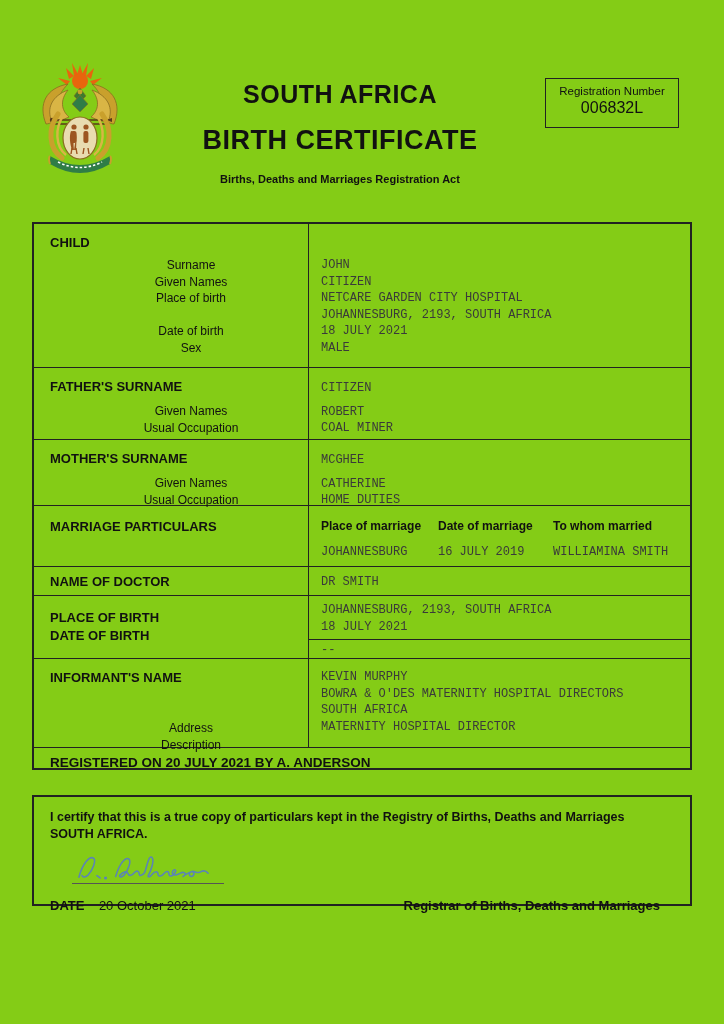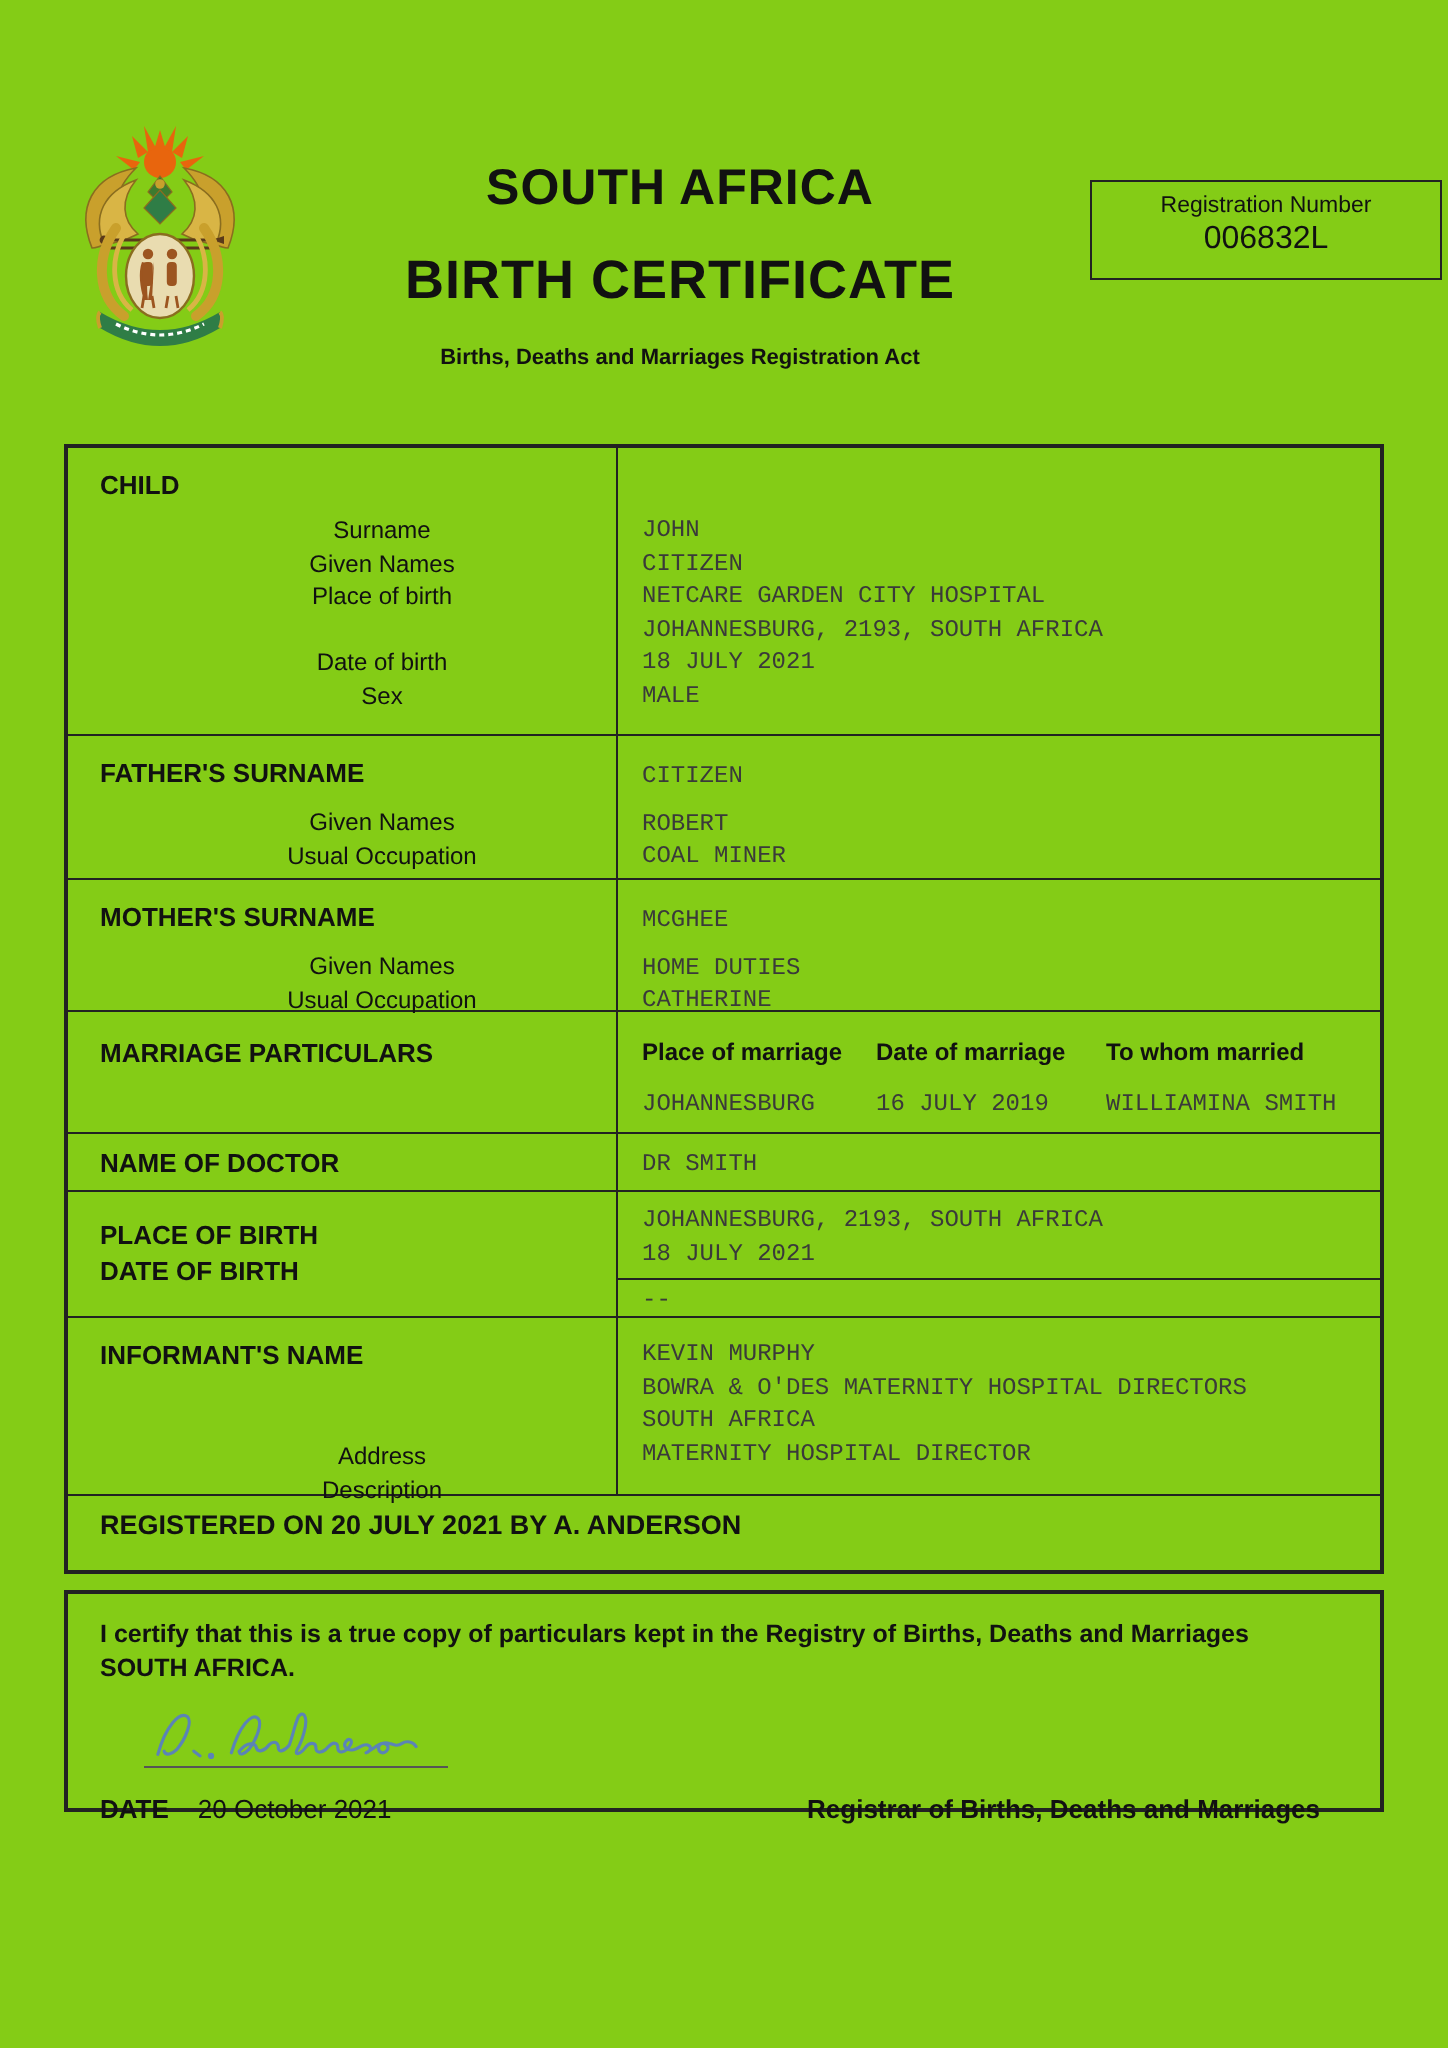--- a/index.html
+++ b/index.html
@@ -8,21 +8,21 @@
     position:relative; width:724px; height:1024px; background:#84cc16;
     margin:0 auto; color:#111; overflow:hidden;
   }
   
   .arms { position:absolute; left:38px; top:62px; width:84px; height:118px; }
   .titleblock { position:absolute; left:130px; top:80px; width:420px; text-align:center; }
   .title1 { font-size:25px; font-weight:bold; letter-spacing:0.5px; }
   .title2 { font-size:27px; font-weight:bold; margin-top:16px; letter-spacing:0.5px; }
   .subtitle { font-size:11px; font-weight:bold; margin-top:17px; }
   .regbox {
-    position:absolute; left:545px; top:90px; width:176px; height:50px;
+    position:absolute; left:545px; top:78px; width:134px; height:50px;
     border:1.5px solid #222; text-align:center; padding-top:6px;
   }
   .regbox .reglabel { font-size:11.5px; }
   .regbox .regvalue { font-size:16px; margin-top:2px; }
 
   
   .maintable {
     position:absolute; left:32px; top:222px; width:660px;
     border:2px solid #222;
   }
@@ -35,21 +35,21 @@
   .lbl.blank { visibility:hidden; }
   .mono { font-family:"Liberation Mono", monospace; font-size:12px; line-height:16.5px; color:#3a3a3a; white-space:pre; }
 
   .row-child   { height:143px; }
   .row-father  { height:72px; }
   .row-mother  { height:66px; }
   .row-marriage{ height:61px; }
   .row-doctor  { height:29px; }
   .row-birthpd { height:63px; }
   .row-informant { height:89px; }
-  .row-registered { height:38px; }
+  .row-registered { height:21px; }
 
   .row-child .lcell .labels { margin-top:5px; }
   .row-child .rcell { padding-top:33px; }
 
   .row-father .rcell, .row-mother .rcell { padding-top:12px; }
   .row-father .labels, .row-mother .labels { margin-top:7px; }
   .gap7 { height:7px; }
 
   .row-marriage .lcell { padding-top:12px; }
   .row-marriage .rcell { padding-top:12px; }
@@ -201,22 +201,22 @@
       <div class="lcell">
         <div class="sechead">MOTHER'S SURNAME</div>
         <div class="labels">
           <div class="lbl">Given Names</div>
           <div class="lbl">Usual Occupation</div>
         </div>
       </div>
       <div class="rcell">
         <div class="mono">MCGHEE</div>
         <div class="gap7"></div>
+        <div class="mono">CATHERINE</div>
         <div class="mono">HOME DUTIES</div>
-        <div class="mono">CATHERINE</div>
       </div>
     </div>
 
     <div class="row row-marriage">
       <div class="lcell">
         <div class="sechead">MARRIAGE PARTICULARS</div>
       </div>
       <div class="rcell">
         <div class="mcols">
           <div class="mcol1">

